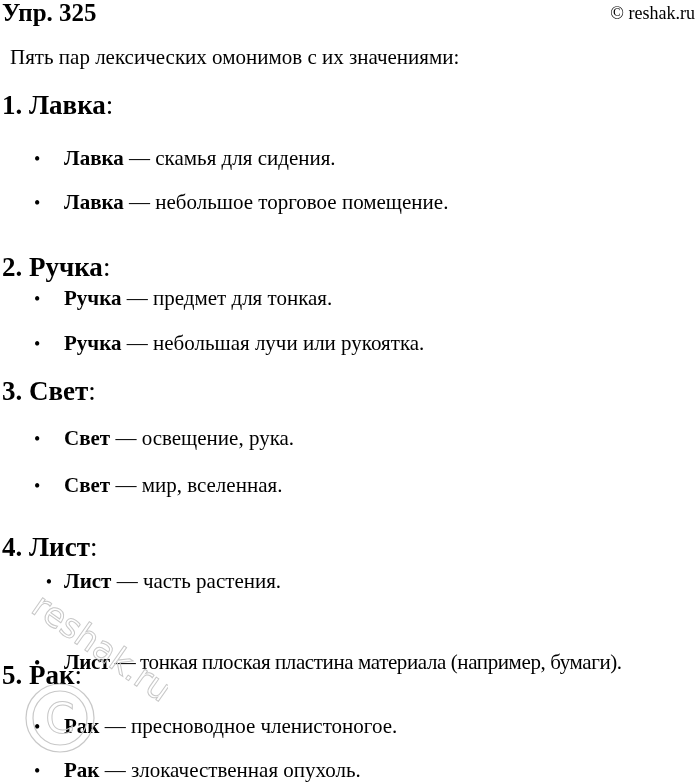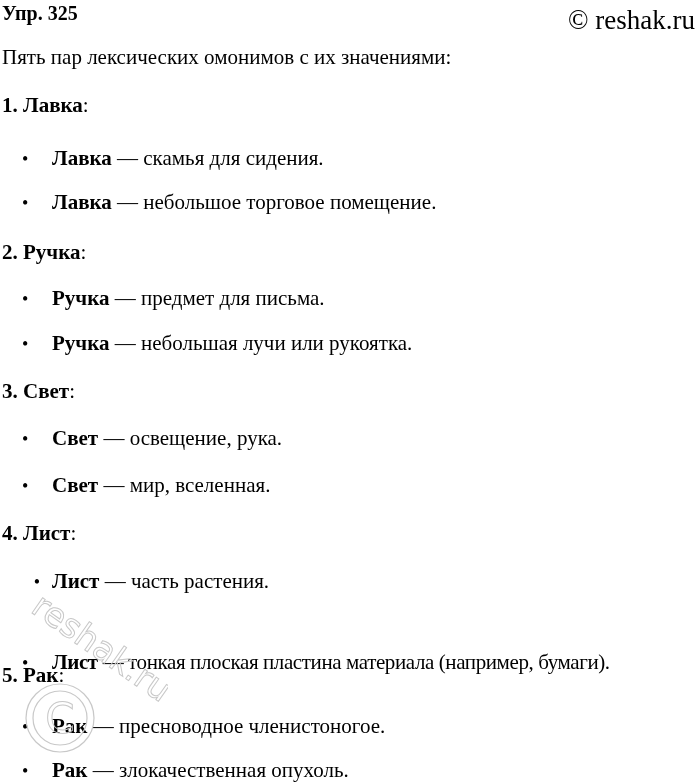--- a/index.html
+++ b/index.html
@@ -12,52 +12,52 @@
       height: 782px;
       position: relative;
       overflow: hidden;
       font-family: "Liberation Serif", "DejaVu Serif", serif;
       color: #000000;
     }
     .page-title {
       position: absolute;
       left: 2px;
       top: 0px;
-      font-size: 20px;
+      font-size: 25px;
       font-weight: bold;
       line-height: 26px;
     }
     .copyright {
       position: absolute;
       right: 4px;
-      top: 7px;
-      font-size: 27px;
+      top: 0px;
+      font-size: 18px;
       line-height: 26px;
     }
     .intro {
       position: absolute;
-      left: 2px;
+      left: 10px;
       top: 44px;
       font-size: 21px;
       line-height: 26px;
       white-space: nowrap;
     }
     .section-heading {
       position: absolute;
       left: 2px;
-      font-size: 21px;
+      font-size: 27px;
       line-height: 26px;
       white-space: nowrap;
     }
     .section-heading .num-word {
       font-weight: bold;
     }
     .bullet-item {
       position: absolute;
-      left: 22px;
+      left: 34px;
       font-size: 21px;
       line-height: 26px;
       white-space: nowrap;
     }
     .bullet-item .dot {
       display: inline-block;
       width: 30px;
       font-size: 18px;
     }
     .bullet-item .term {
@@ -82,41 +82,41 @@
 <div class="section-heading" style="top:92px;">
   <span class="num-word">1. Лавка</span><span>:</span>
 </div>
 <div class="bullet-item" style="top:145px;">
   <span class="dot">•</span><span class="term">Лавка</span><span> — скамья для сидения.</span>
 </div>
 <div class="bullet-item" style="top:189px;">
   <span class="dot">•</span><span class="term">Лавка</span><span> — небольшое торговое помещение.</span>
 </div>
 
-<div class="section-heading" style="top:239px;">
+<div class="section-heading" style="top:254px;">
   <span class="num-word">2. Ручка</span><span>:</span>
 </div>
 <div class="bullet-item" style="top:285px;">
-  <span class="dot">•</span><span class="term">Ручка</span><span> — предмет для письма.</span>
+  <span class="dot">•</span><span class="term">Ручка</span><span> — предмет для тонкая.</span>
 </div>
 <div class="bullet-item" style="top:330px;">
   <span class="dot">•</span><span class="term">Ручка</span><span> — небольшая лучи или рукоятка.</span>
 </div>
 
 <div class="section-heading" style="top:378px;">
   <span class="num-word">3. Свет</span><span>:</span>
 </div>
 <div class="bullet-item" style="top:425px;">
   <span class="dot">•</span><span class="term">Свет</span><span> — освещение, рука.</span>
 </div>
 <div class="bullet-item" style="top:472px;">
   <span class="dot">•</span><span class="term">Свет</span><span> — мир, вселенная.</span>
 </div>
 
-<div class="section-heading" style="top:520px;">
+<div class="section-heading" style="top:534px;">
   <span class="num-word">4. Лист</span><span>:</span>
 </div>
 <div class="bullet-item" style="top:568px;text-align:center;">
   <span class="dot">•</span><span class="term">Лист</span><span> — часть растения.</span>
 </div>
 <div class="bullet-item" style="top:613px; letter-spacing:-0.4px;margin-top:36px;">
   <span class="dot">•</span><span class="term">Лист</span><span> — тонкая плоская пластина материала (например, бумаги).</span>
 </div>
 
 <div class="section-heading" style="top:662px;text-align:center;">

